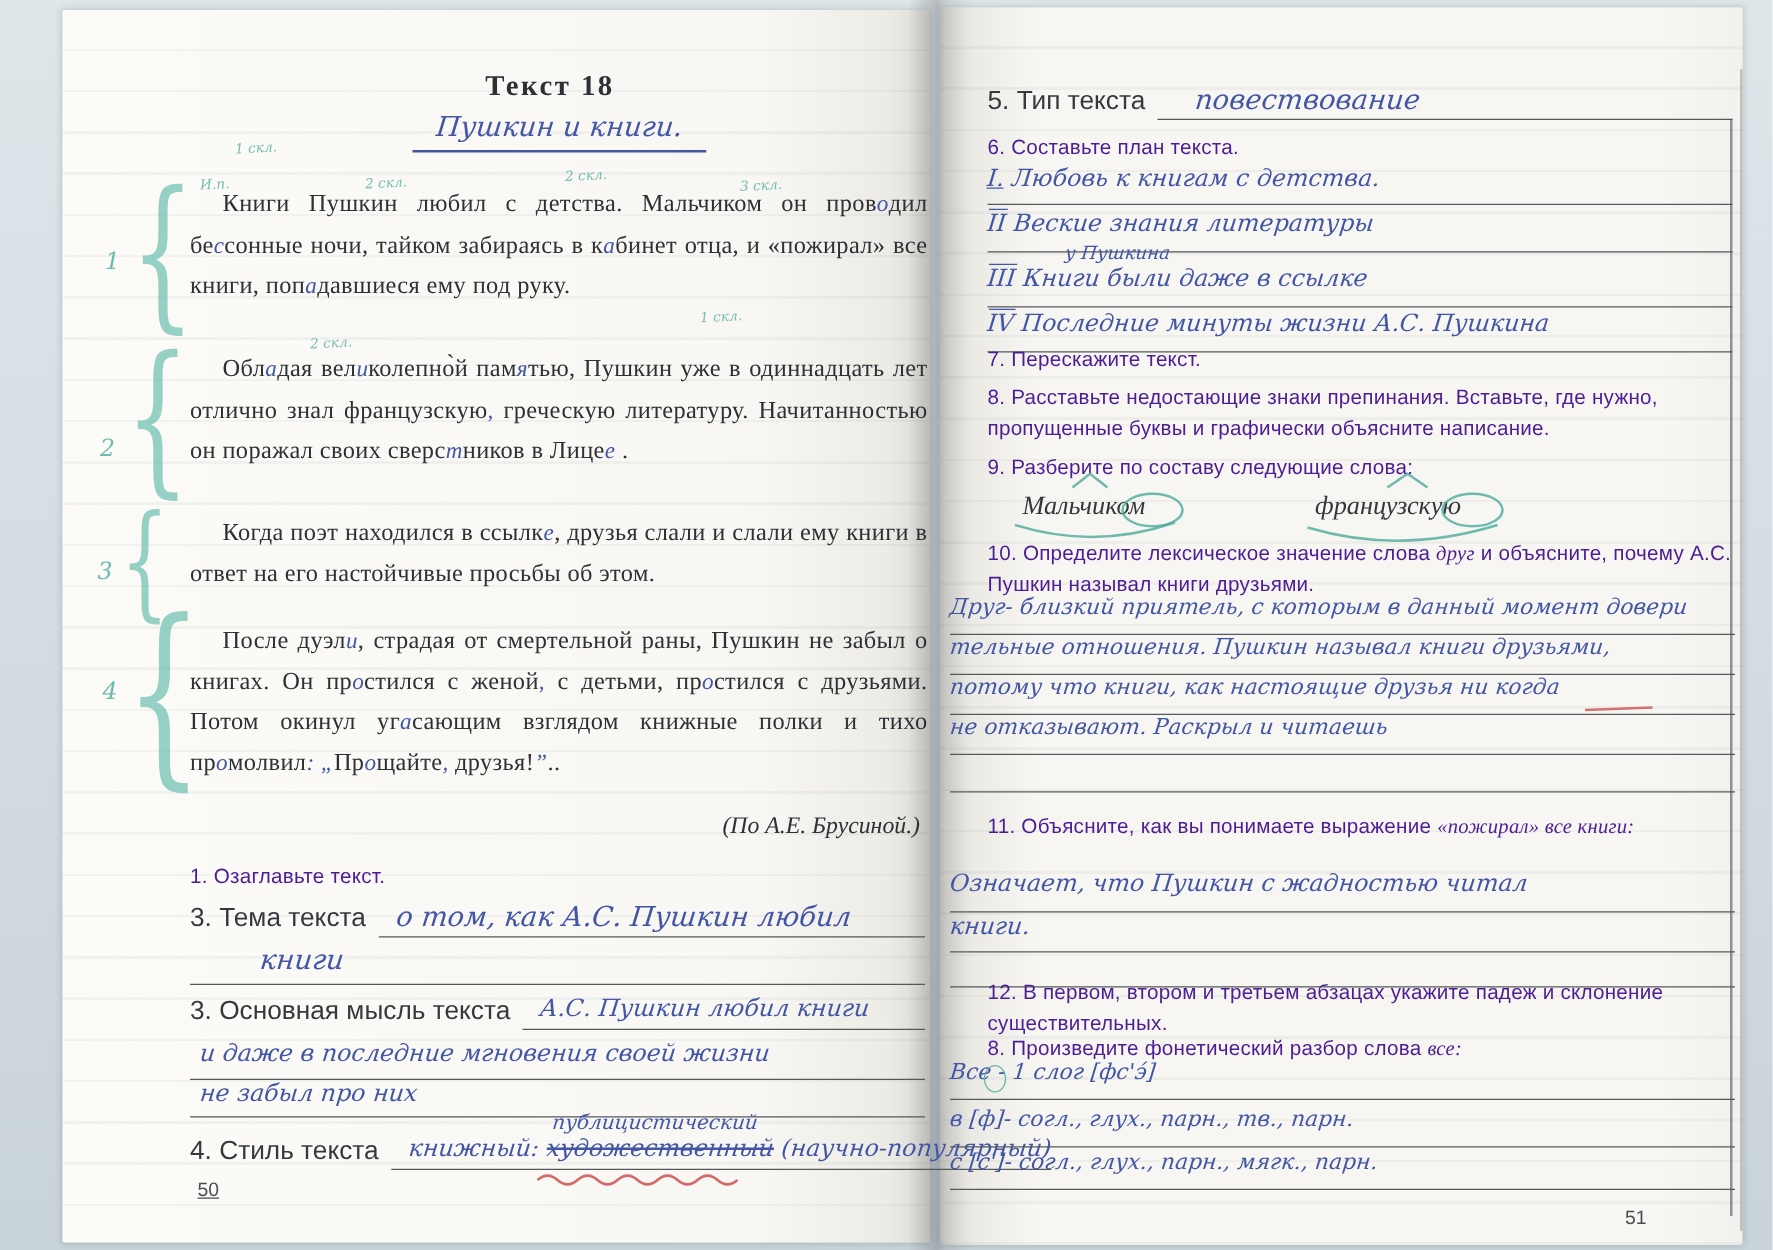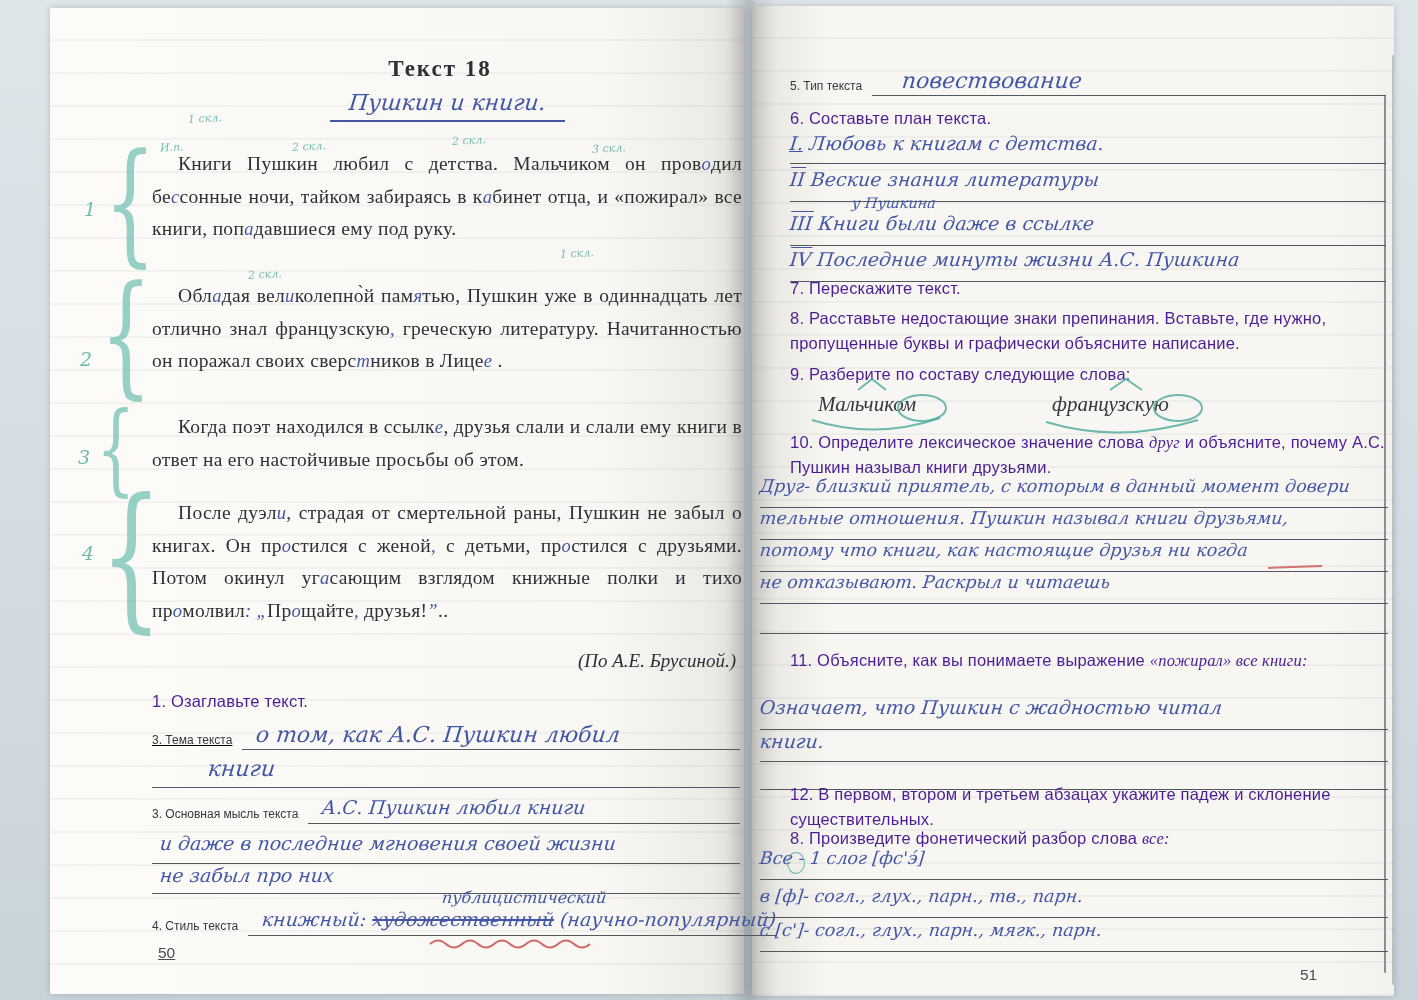--- a/index.html
+++ b/index.html
@@ -37,21 +37,21 @@
   .hw{font-family:"DejaVu Serif",serif;font-style:italic;color:#4356a6;
       transform:skewX(-6deg);display:inline-block;white-space:nowrap;}
   .hw-big{font-size:22px;}
   .hw-md{font-size:19px;}
   .hw-sm{font-size:17.5px;}
   .ins{color:#4356a6;font-style:italic;font-size:.95em;}
 
   
   .ansrow{position:absolute;display:flex;align-items:flex-end;}
   .ansrow .lbl{white-space:nowrap;padding-bottom:3px;margin-right:10px;
-    font-family:"Liberation Sans",sans-serif;font-size:12px;color:#35393d;}
+    font-family:"Liberation Sans",sans-serif;font-size:21px;color:#35393d;}
   .ans-line{flex:1;border-bottom:1.6px solid #54575b;padding:0 0 1px 14px;min-height:26px;}
   .full-line{position:absolute;border-bottom:1.6px solid #54575b;padding-bottom:1px;}
   .pencil-note{position:absolute;font-family:"DejaVu Serif",serif;font-style:italic;
     font-size:11px;color:rgba(74,170,155,.75);white-space:nowrap;transform:rotate(-3deg);}
   .brace{position:absolute;font-family:"DejaVu Serif",serif;font-weight:300;
     color:rgba(96,186,170,.65);line-height:.86;transform:scaleX(.62);transform-origin:left center;}
   .brace-num{position:absolute;font-family:"DejaVu Serif",serif;font-style:italic;
     font-size:19px;color:rgba(74,170,155,.8);}
 
   .struck{text-decoration:line-through;text-decoration-thickness:2px;}
@@ -100,21 +100,21 @@
 
   <div class="passage rich" style="top:148px;">Книги Пушкин любил с детства. Мальчиком он пров<span class="ins">о</span>дил бе<span class="ins">с</span>сонные ночи, тайком забираясь в к<span class="ins">а</span>бинет отца, и «пожирал» все книги, поп<span class="ins">а</span>давшиеся ему под руку.</div>
   <div class="passage rich" style="top:411px;">Когда поэт находился в ссылк<span class="ins">е</span>, друзья слали и слали ему книги в ответ на его настойчивые просьбы об этом.</div>
   <div class="passage rich" style="top:280px;">Обл<span class="ins">а</span>дая вел<span class="ins">и</span>колепно̀й пам<span class="ins">я</span>тью, Пушкин уже в одиннадцать лет отлично знал французскую<span class="ins">,</span> греческую литературу. Начитанностью он поражал своих сверс<span class="ins">т</span>ников в Лице<span class="ins">е</span> .</div>
   <div class="passage rich" style="top:497px;">После дуэл<span class="ins">и</span>, страдая от смертельной раны, Пушкин не забыл о книгах. Он пр<span class="ins">о</span>стился с женой<span class="ins">,</span> с детьми, пр<span class="ins">о</span>стился с друзьями. Потом окинул уг<span class="ins">а</span>сающим взглядом книжные полки и тихо пр<span class="ins">о</span>молвил<span class="ins">: „</span>Пр<span class="ins">о</span>щайте<span class="ins">,</span> друзья!<span class="ins">”</span>..</div>
 
   <div class="attrib" style="left:180px;top:650px;width:556px;">(По А.Е. Брусиной.)</div>
 
   <div class="print-sans" style="left:152px;top:689px;">1. Озаглавьте текст.</div>
 
-  <div class="ansrow" style="left:152px;top:722px;width:588px;text-decoration:underline;">
+  <div class="ansrow" style="left:152px;top:722px;width:588px;">
     <span class="lbl">3. Тема текста</span>
     <span class="ans-line"><span class="hw hw-big">о том, как А.С. Пушкин любил</span></span>
   </div>
   <div class="full-line" style="left:152px;top:756px;width:588px;height:30px;">
     <span class="hw hw-big" style="margin-left:56px;">книги</span>
   </div>
 
   <div class="ansrow" style="left:152px;top:796px;width:588px;">
     <span class="lbl">3. Основная мысль текста</span>
     <span class="ans-line"><span class="hw hw-md">А.С. Пушкин любил книги</span></span>

